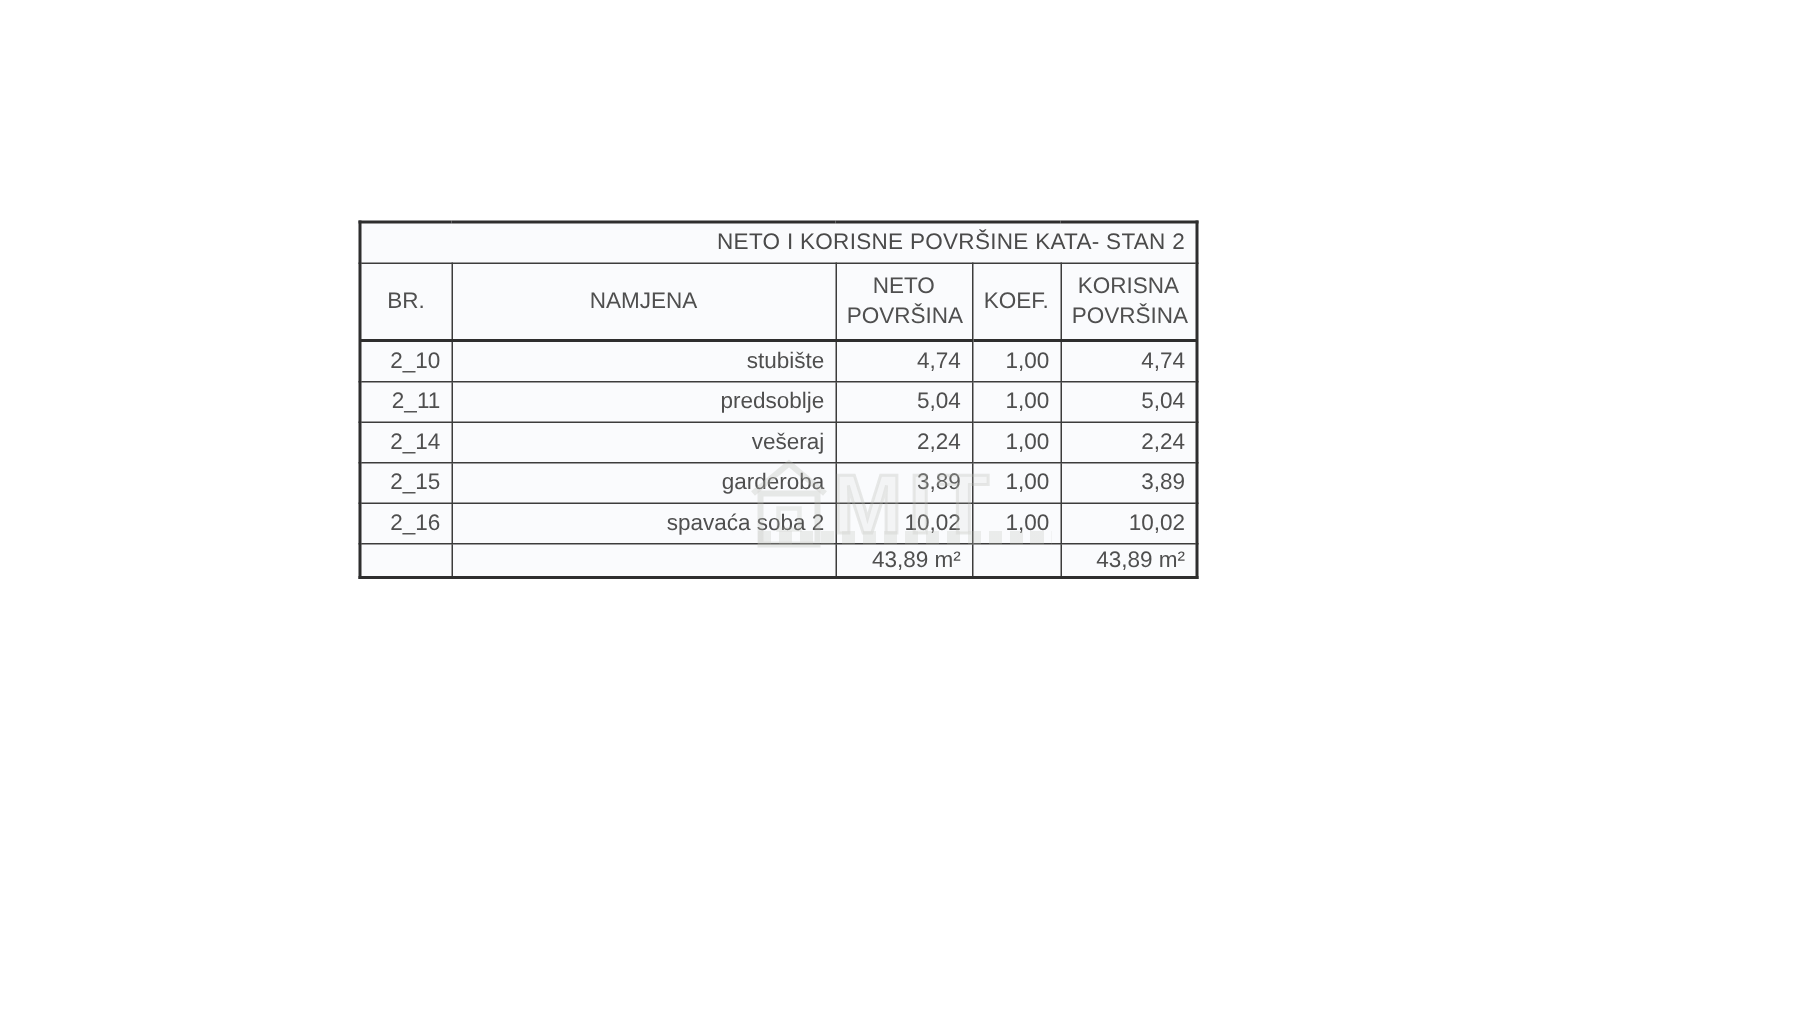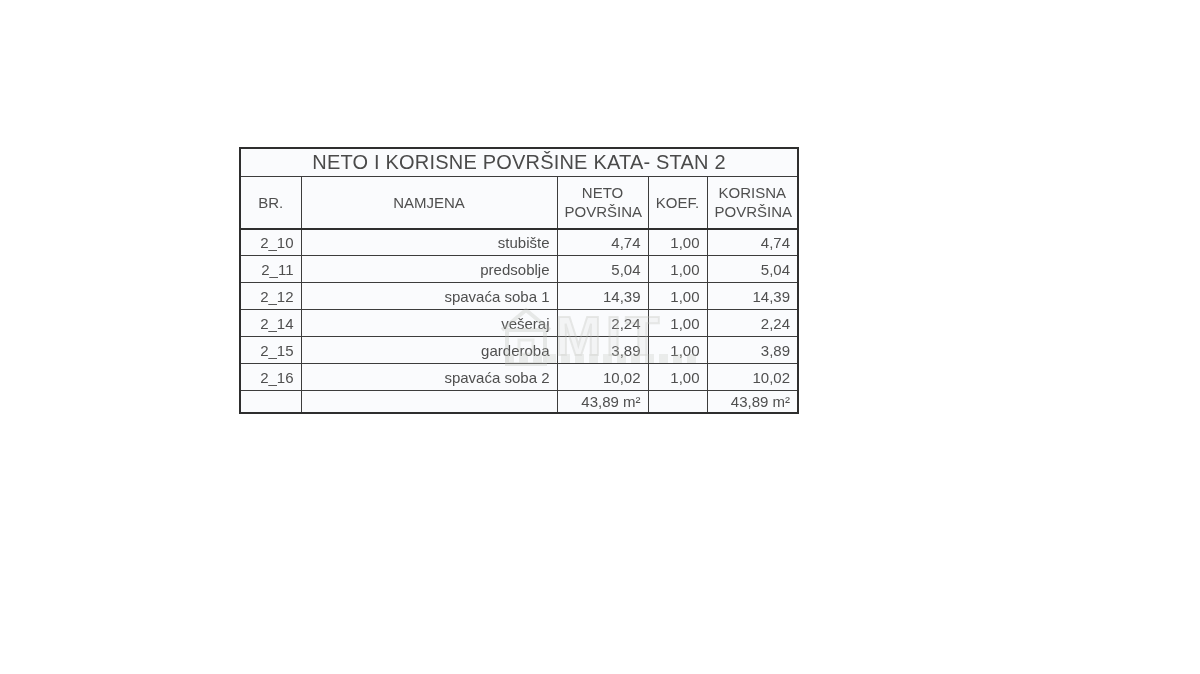--- a/index.html
+++ b/index.html
@@ -30,23 +30,23 @@
     border: 1px solid #3c3c3c;
     font-size: 15px;
     font-weight: normal;
     color: #4f4f4f;
     padding: 2px 7px;
     vertical-align: middle;
     background: #fafbfd;
   }
   tr.title-row td {
     height: 27px;
-    text-align: center;
+    text-align: right;
     color: #4a4a4a;
-    font-size: 20px;
+    font-size: 15px;
     letter-spacing: 0.2px;
     border-bottom: 1px solid #3c3c3c;
   }
   tr.header-row th {
     height: 52px;
     text-align: center;
     line-height: 1.3;
     white-space: normal;
     border-bottom: 2px solid #2e2e2e;
   }
@@ -127,27 +127,20 @@
           <td>4,74</td>
         </tr>
         <tr class="data-row">
           <td>2_11</td>
           <td>predsoblje</td>
           <td>5,04</td>
           <td>1,00</td>
           <td>5,04</td>
         </tr>
         <tr class="data-row">
-          <td>2_12</td>
-          <td>spavaća soba 1</td>
-          <td>14,39</td>
-          <td>1,00</td>
-          <td>14,39</td>
-        </tr>
-        <tr class="data-row">
           <td>2_14</td>
           <td>vešeraj</td>
           <td>2,24</td>
           <td>1,00</td>
           <td>2,24</td>
         </tr>
         <tr class="data-row">
           <td>2_15</td>
           <td>garderoba</td>
           <td>3,89</td>

